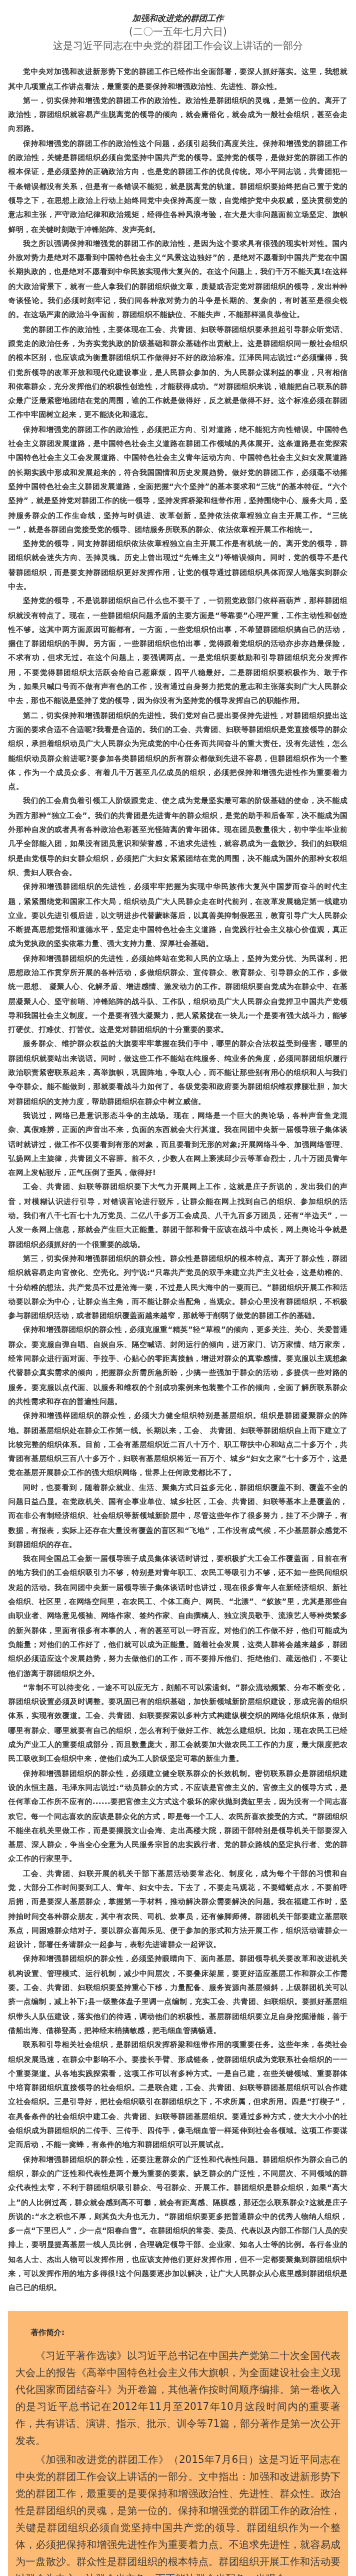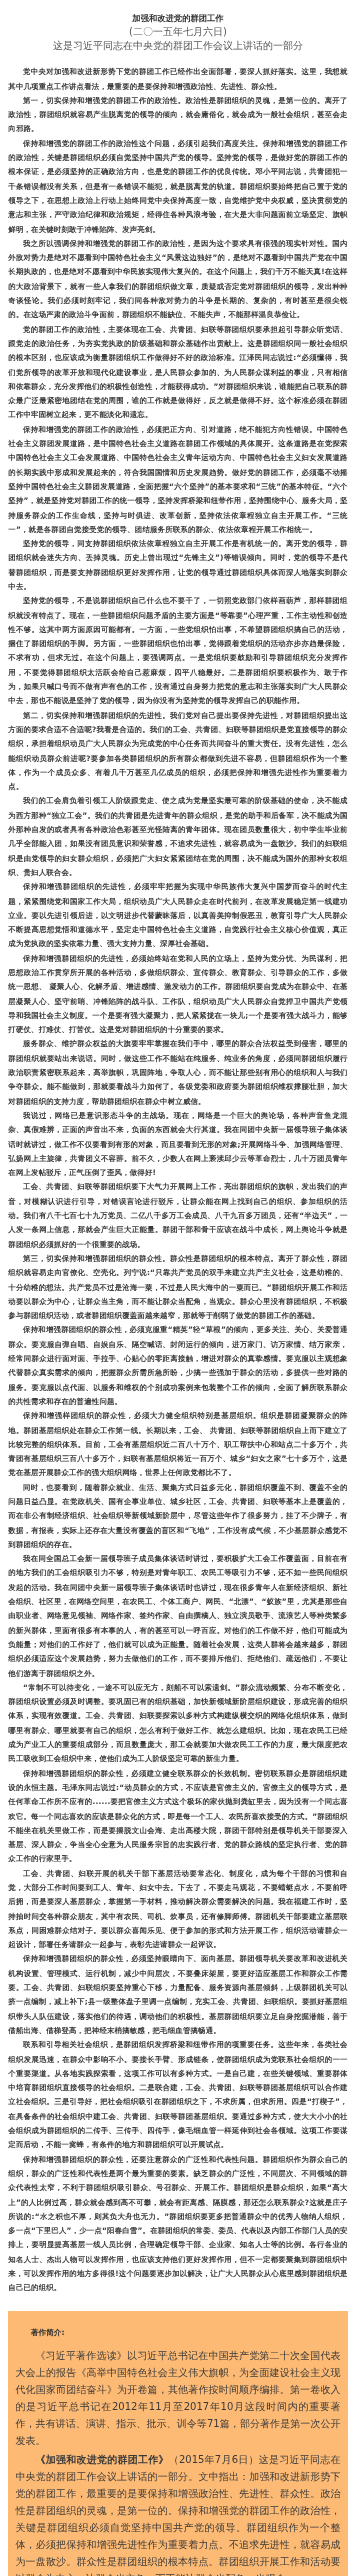--- a/index.html
+++ b/index.html
@@ -9,20 +9,21 @@
     color: #333333;
   }
   .article { padding: 8.3px 8.3px 0 8.3px; }
   .title {
     text-align: center;
     font-size: 8.3px;
     font-weight: bold;
     color: #333;
     margin: 2.4px 0 0 0;
     line-height: 14.2px;
+    font-style: italic;
   }
   .subtitle {
     text-align: center;
     font-size: 10px;
     color: #555;
     line-height: 14.2px;
     margin: 0;
   }
   .spacer { height: 12px; }
   .para {
@@ -49,21 +50,21 @@
     line-height: 15.4px;
   }
   .info-para {
     font-size: 10px;
     line-height: 17px;
     text-indent: 2em;
     margin: 0 0 2.4px 0;
     color: #3a3a3a;
     text-align: justify;
   }
-  .info-para .bold { font-weight: bold; }
+  .info-para .bold { font-weight: normal; }
   .source {
     margin: 9.5px 8.3px 0 8.3px;
     font-size: 7.1px;
     color: #888;
     line-height: 12px;
   }
   .source .label { color: #666; font-family: Liberation Mono, monospace; }
   .source .sep { color: #bbb; margin: 0 2.4px; }
   .divider {
     position: relative;
@@ -105,21 +106,21 @@
       <p class="para">党的群团工作的政治性，主要体现在工会、共青团、妇联等群团组织要承担起引导群众听党话、跟党走的政治任务，为夯实党执政的阶级基础和群众基础作出贡献上。这是群团组织同一般社会组织的根本区别，也应该成为衡量群团组织工作做得好不好的政治标准。江泽民同志说过:“必须懂得，我们党所领导的改革开放和现代化建设事业，是人民群众参加的、为人民群众谋利益的事业，只有相信和依靠群众，充分发挥他们的积极性创造性，才能获得成功。”对群团组织来说，谁能把自己联系的群众最广泛最紧密地团结在党的周围，谁的工作就是做得好，反之就是做得不好。这个标准必须在群团工作中牢固树立起来，更不能淡化和遗忘。</p>
       <p class="para">保持和增强党的群团工作的政治性，必须把正方向、引对道路，绝不能犯方向性错误。中国特色社会主义群团发展道路，是中国特色社会主义道路在群团工作领域的具体展开。这条道路是在党探索中国特色社会主义工会发展道路、中国特色社会主义青年运动方向、中国特色社会主义妇女发展道路的长期实践中形成和发展起来的，符合我国国情和历史发展趋势。做好党的群团工作，必须毫不动摇坚持中国特色社会主义群团发展道路，全面把握“六个坚持”的基本要求和“三统”的基本特征。“六个坚持”，就是坚持党对群团工作的统一领导，坚持发挥桥梁和纽带作用，坚持围绕中心、服务大局，坚持服务群众的工作生命线，坚持与时俱进、改革创新，坚持依法依章程独立自主开展工作。“三统一”，就是各群团自觉接受党的领导、团结服务所联系的群众、依法依章程开展工作相统一。</p>
       <p class="para">坚持党的领导，同支持群团组织依法依章程独立自主开展工作是有机统一的。离开党的领导，群团组织就会迷失方向、丢掉灵魂。历史上曾出现过“先锋主义”)等错误倾向。同时，党的领导不是代替群团组织，而是要支持群团组织更好发挥作用，让党的领导通过群团组织具体而深人地落实到群众中去。</p>
       <p class="para">坚持党的领导，不是说群团组织自己什么也不要干了，一切照党政部门依样画葫芦，那样群团组织就没有特点了。现在，一些群团组织问题矛盾的主要方面是“等靠要”心理严重，工作主动性和创造性不够。这其中两方面原因可能都有。一方面，一些党组织怕出事，不希望群团组织搞自己的活动，捆住了群团组织的手脚。另方面，一些群团组织也怕出事，觉得跟着党组织的活动亦步亦趋最保险，不求有功，但求无过。在这个问题上，要强调两点。一是党组织要鼓励和引导群团组织充分发挥作用，不要觉得群团组织太活跃会给自己惹麻烦，四平八稳最好。二是群团组织要积极作为、敢于作为，如果只喊口号而不做有声有色的工作，没有通过自身努力把党的意志和主张落实到广大人民群众中去，那也不能说是坚持了党的领导，因为你没有为坚持党的领导发挥自己的职能作用。</p>
       <p class="para">第二，切实保持和增强群团组织的先进性。我们党对自己提出要保持先进性，对群团组织提出这方面的要求合适不合适呢?我看是合适的。我们的工会、共青团、妇联等群团组织是党直接领导的群众组织，承担着组织动员广大人民群众为完成党的中心任务而共同奋斗的重大责任。没有先进性，怎么能组织动员群众前进呢?要参加各类群团组织的所有群众都做到先进不容易，但群团组织作为一个整体，作为一个成员众多、有着几千万甚至几亿成员的组织，必须把保持和增强先进性作为重要着力点。</p>
       <p class="para">我们的工会肩负着引领工人阶级跟党走、使之成为党最坚实最可靠的阶级基础的使命，决不能成为西方那种“独立工会”。我们的共青团是先进青年的群众组织，是党的助手和后备军，决不能成为国外那种自发的或者具有各种政治色彩甚至光怪陆离的青年团体。现在团员数量很大，初中学生毕业前几乎全部能入团，如果没有团员意识和荣誉感，不追求先进性，就容易成为一盘散沙。我们的妇联组织是由党领导的妇女群众组织，必须把广大妇女紧紧团结在党的周围，决不能成为国外的那种女权组织、贵妇人联合会。</p>
       <p class="para">保持和增强群团组织的先进性，必须牢牢把握为实现中华民族伟大复兴中国梦而奋斗的时代主题，紧紧围绕党和国家工作大局，组织动员广大人民群众走在时代前列，在改革发展稳定第一线建功立业。要以先进引领后进，以文明进步代替蒙昧落后，以真善美抑制假恶丑，教育引导广大人民群众不断提高思想觉悟和道德水平，坚定走中国特色社会主义道路，自觉践行社会主义核心价值观，真正成为党执政的坚实依靠力量、强大支持力量、深厚社会基础。</p>
       <p class="para">保持和增强群团组织的先进性，必须始终站在党和人民的立场上，坚持为党分忧、为民谋利，把思想政治工作贯穿所开展的各种活动，多做组织群众、宣传群众、教育群众、引导群众的工作，多做统一思想、 凝聚人心、化解矛盾、增进感情、激发动力的工作。群团组织要自觉成为在群众中、在基层凝聚人心、坚守前哨、冲锋陷阵的战斗队、工作队，组织动员广大人民群众自觉捍卫中国共产党领导和我国社会主义制度。一个是要有强大凝聚力，把人紧紧拢在一块儿;一个是要有强大战斗力，能够打硬仗、打难仗、打苦仗。这是党对群团组织的十分重要的要求。</p>
       <p class="para">服务群众、维护群众权益的大旗要牢牢掌握在我们手中，哪里的群众合法权益受到侵害，哪里的群团组织就要站出来说话。同时，做这些工作不能站在纯服务、纯业务的角度，必须同群团组织履行政治职责紧密联系起来，高举旗帜，巩固阵地，争取人心，而不能让那些别有用心的组织和人与我们争夺群众。能不能做到，那就要看战斗力如何了。各级党委和政府要为群团组织维权撑腰壮胆，加大对群团组织的支持力度，帮助群团组织在群众中树立威信。</p>
       <p class="para">我说过，网络已是意识形态斗争的主战场。现在，网络是一个巨大的舆论场，各种声音鱼龙混杂、真假难辨，正面的声音出不来，负面的东西就会大行其道。我在同团中央新一届领导班子集体谈话时就讲过，做工作不仅要看到有形的对象，而且要看到无形的对象;开展网络斗争、加强网络管理、弘扬网上主旋律，共青团义不容辞。前不久，少数人在网上亵渎邱少云等革命烈士，几十万团员青年在网上发帖驳斥，正气压倒了歪风，做得好!</p>
-      <p class="para">工会、共青团、妇联等群团组织要下大气力开展网上工作，亮出群团组织的旗帜，发出我们的声音，对模糊认识进行引导，对错误言论进行驳斥，让群众能在网上找到自己的组织、参加组织的活动。我们有八千七百七十九万党员、二亿八千多万工会成员、八千九百多万团员，还有“半边天”，一人发一条网上信息，那就会产生巨大正能量。群团干部和骨干应该在战斗中成长，网上舆论斗争就是群团组织必须抓好的一个很重要的战场。</p>
+      <p class="para">工会、共青团、妇联等群团组织要下大气力开展网上工作，这就是庄子所说的，发出我们的声音，对模糊认识进行引导，对错误言论进行驳斥，让群众能在网上找到自己的组织、参加组织的活动。我们有八千七百七十九万党员、二亿八千多万工会成员、八千九百多万团员，还有“半边天”，一人发一条网上信息，那就会产生巨大正能量。群团干部和骨干应该在战斗中成长，网上舆论斗争就是群团组织必须抓好的一个很重要的战场。</p>
       <p class="para">第三，切实保持和增强群团组织的群众性。群众性是群团组织的根本特点。离开了群众性，群团组织就容易走向官僚化、空壳化。列宁说:“只靠共产党员的双手来建立共产主义社会，这是幼稚的、十分幼稚的想法。共产党员不过是沧海一粟，不过是人民大海中的一粟而已。”群团组织开展工作和活动要以群众为中心，让群众当主角，而不能让群众当配角，当观众。群众心里没有群团组织，不积极参与群团组织活动，或者群团组织覆盖面越来越窄，那就等于削弱了做党的群团工作的基础。</p>
       <p class="para">保持和增强群团组织的群众性，必须克服重“精英”轻“草根”的倾向，更多关注、关心、关爱普通群众。要克服自弹自唱、自娱自乐、隔空喊话、封闭运行的倾向，进万家门、访万家情、结万家亲，经常同群众进行面对面、手拉手、心贴心的零距离接触，增进对群众的真挚感情。要克服以主观想象代替群众真实需求的倾向，把握群众所需所急所盼，少搞一些强加于群众的活动，多提供一些对路的服务。要克服以点代面、以服务和维权的个别成功案例来包装整个工作的倾向，全面了解所联系群众的共性需求和存在的普遍性问题。</p>
       <p class="para">保持和增强样团组织的群众性，必须大力健全组织特别是基层组织。组织是群团凝聚群众的阵地。群团基层组织处在群众工作第一线。长期以来，工会、 共青团、妇联等群团组织自上而下建立了比较完整的组织体系。目前，工会有基层组织近二百八十万个、职工帮扶中心和站点二十多万个，共青团有基层组织三百八十多万个，妇联有基层组织将近一百万个、城乡“妇女之家”七十多万个，这是党在基层开展群众工作的强大组织网络，世界上任何政党都比不了。</p>
       <p class="para">同时，也要看到，随着群众就业、生活、聚集方式日益多元化，群团组织覆盖不到、覆盖不全的问题日益凸显。在党政机关、国有企事业单位、城乡社区，工会、共青团、妇联等基本上是覆盖的，而在非公有制经济组织、社会组织等新领域新阶层中，尽管这些年作了很多努力，挂了不少牌子，有数据，有报表，实际上还存在大量没有覆盖的盲区和“飞地”，工作没有成气候，不少基层群众感觉不到群团组织的存在。</p>
       <p class="para">我在同全国总工会新一届领导班子成员集体谈话时讲过，要积极扩大工会工作覆盖面，目前在有的地方我们的工会组织吸引力不够，特别是对青年职工、农民工等吸引力不够，还不如一些民间组织发起的活动。我在同团中央新一届领导班子集体谈话时也讲过，现在很多青年人在新经济组织、新社会组织、社区里，在网络空间里，在农民工、个体工商户、网民、“北漂”、“蚁族”里，尤其是那些自由职业者、网络意见领袖、网络作家、签约作家、自由撰稿人、独立演员歌手、流浪艺人等种类繁多的新兴群体，里面有很多有本事的人，有的甚至可以一呼百应。对他们的工作做不好，他们可能成为负能量；对他们的工作好了，他们就可以成为正能量。随着社会发展，这类人群将会越来越多，群团组织必须适应这个发展趋势，努力去做他们的工作，而不要排斥他们、拒绝他们、疏远他们，不要让他们游离于群团组织之外。</p>
       <p class="para">“常制不可以待变化，一途不可以应无方，刻船不可以索遗剑。”群众流动频繁、分布不断变化，群团组织设置必须及时调整。要巩固已有的组织基础，加快新领域新阶层组织建设，形成完善的组织体系，实现有效覆道。工会、共青团、妇联要探索以多种方式构建纵横交织的网络化组织体系，做到哪里有群众、哪里就要有自己的组织，怎么有利于做好工作、就怎么建组织。比如，现在农民工已经成为产业工人的重要组成部分，而且数量庞大，那工会就要加大做农民工工作的力度，最大限度把农民工吸收到工会组织中来，使他们成为工人阶级坚定可靠的新生力量。</p>
       <p class="para">保持和增强群团组织的群众性，必须建立健全联系群众的长效机制。密切联系群众是群团组织建设的永恒主题。毛泽东同志说过:“动员群众的方式，不应该是官僚主义的。官僚主义的领导方式，是任何革命工作所不应有的......要把官僚主义方式这个极坏的家伙抛到粪缸里去，因为没有一个同志喜欢它。每一个同志喜欢的应该是群众化的方式，即是每一个工人、农民所喜欢接受的方式。”群团组织不能坐在机关里做工作，而是要摆脱文山会海、走出高楼大院，群团干部特别是领导机关干部要深入基层、深人群众，争当全心全意为人民服务宗旨的忠实践行者、党的群众路线的坚定执行者、党的群众工作的行家里手。</p>
       <p class="para">工会、共青团、妇联开展的机关干部下基层活动要常态化、制度化，成为每个干部的习惯和自觉，大部分工作时间要到工人、青年、妇女中去。下去了，不要走马观花，不要蜻蜓点水，不要前呼后拥，而是要深人基层群众，掌握第一手材料，推动解决群众需要解决的问题。我在福建工作时，坚持抽时间交各种群众朋友，其中有农民、司机、炊事员，还有修脚师傅。群团机关干部要建立基层联系点，同困难群众结对子。要以群众喜闻乐见、便于参加的形式和方法开展工作，组织活动请群众一起设计，部署任务请群众一起参与，表彰先进请群众一起评议。</p>
       <p class="para">保持和增强群团组织的群众性，必须坚持眼睛向下、面向基层。群团领导机关要改革和改进机关机构设置、管理模式、运行机制，减少中间层次，不要叠床架屋，要更好适应基层工作和群众工作需要。工会、共青团、妇联组织要坚持重心下移，力量配备、服务资源向基层倾斜，上级群团机关可以挤一点编制，减上补下;县一级整体盘子里调一点编制，充实工会、共青团、妇联组织。要抓好基层组织带头人队伍建设，落实他们的待遇，调动他们的积极性。基层群团组织要立足自身挖掘潜能，善于借船出海、借梯登高，把神经末梢搞敏感，把毛细血管搞畅通。</p>
       <p class="para">联系和引导相关社会组织，是群团组织发挥桥梁和纽带作用的项重要任务。这些年来，各类社会组织发展迅速，在群众中影响不小。要接长手臂、形成链条，使群团组织成为党联系社会组织的一一个重要渠道。从各地实践探索看，这项工作可以有多种方式。一是自己建，在些关键领域、重要群体中培育群团组织直接领导的社会组织。二是联合建，工会、共青团、妇联等群团基层组织可以合作建立社会组织。三是引导好，把社会组织吸引在群团组织之下，不求所属，但求所用。四是“打楔子”，在具备条件的社会组织中建工会、共青团、妇联等群团基层组织。要通过多种方式，使大大小小的社会组织成为群团组织的二传手、三传手、四传手，像毛细血管一样延伸到社会各领域。这项工作要谋定而后动，不能一窝蜂，有条件的地方和群团组织可以开展试点。</p>

